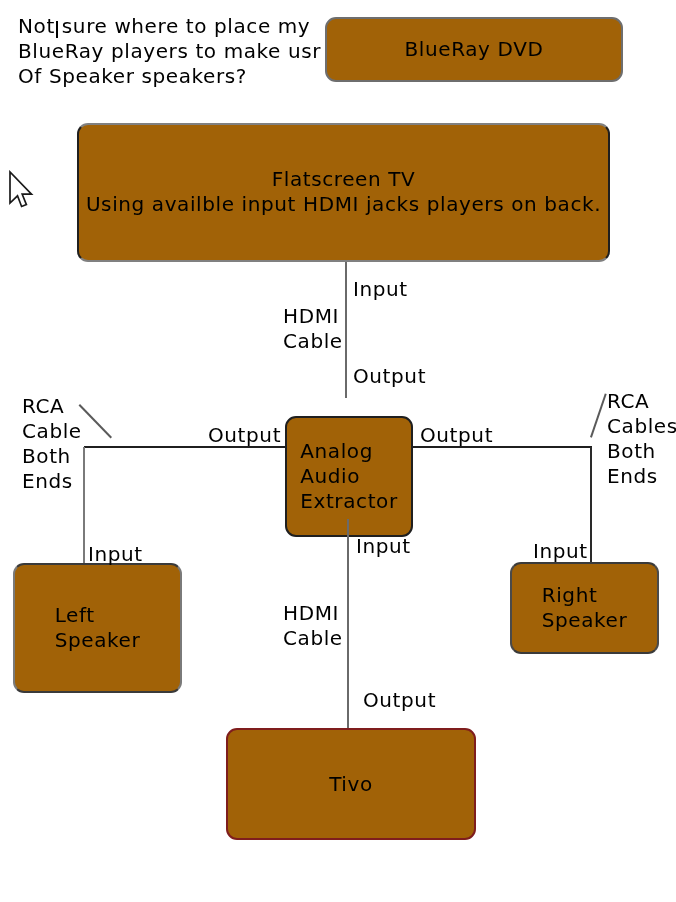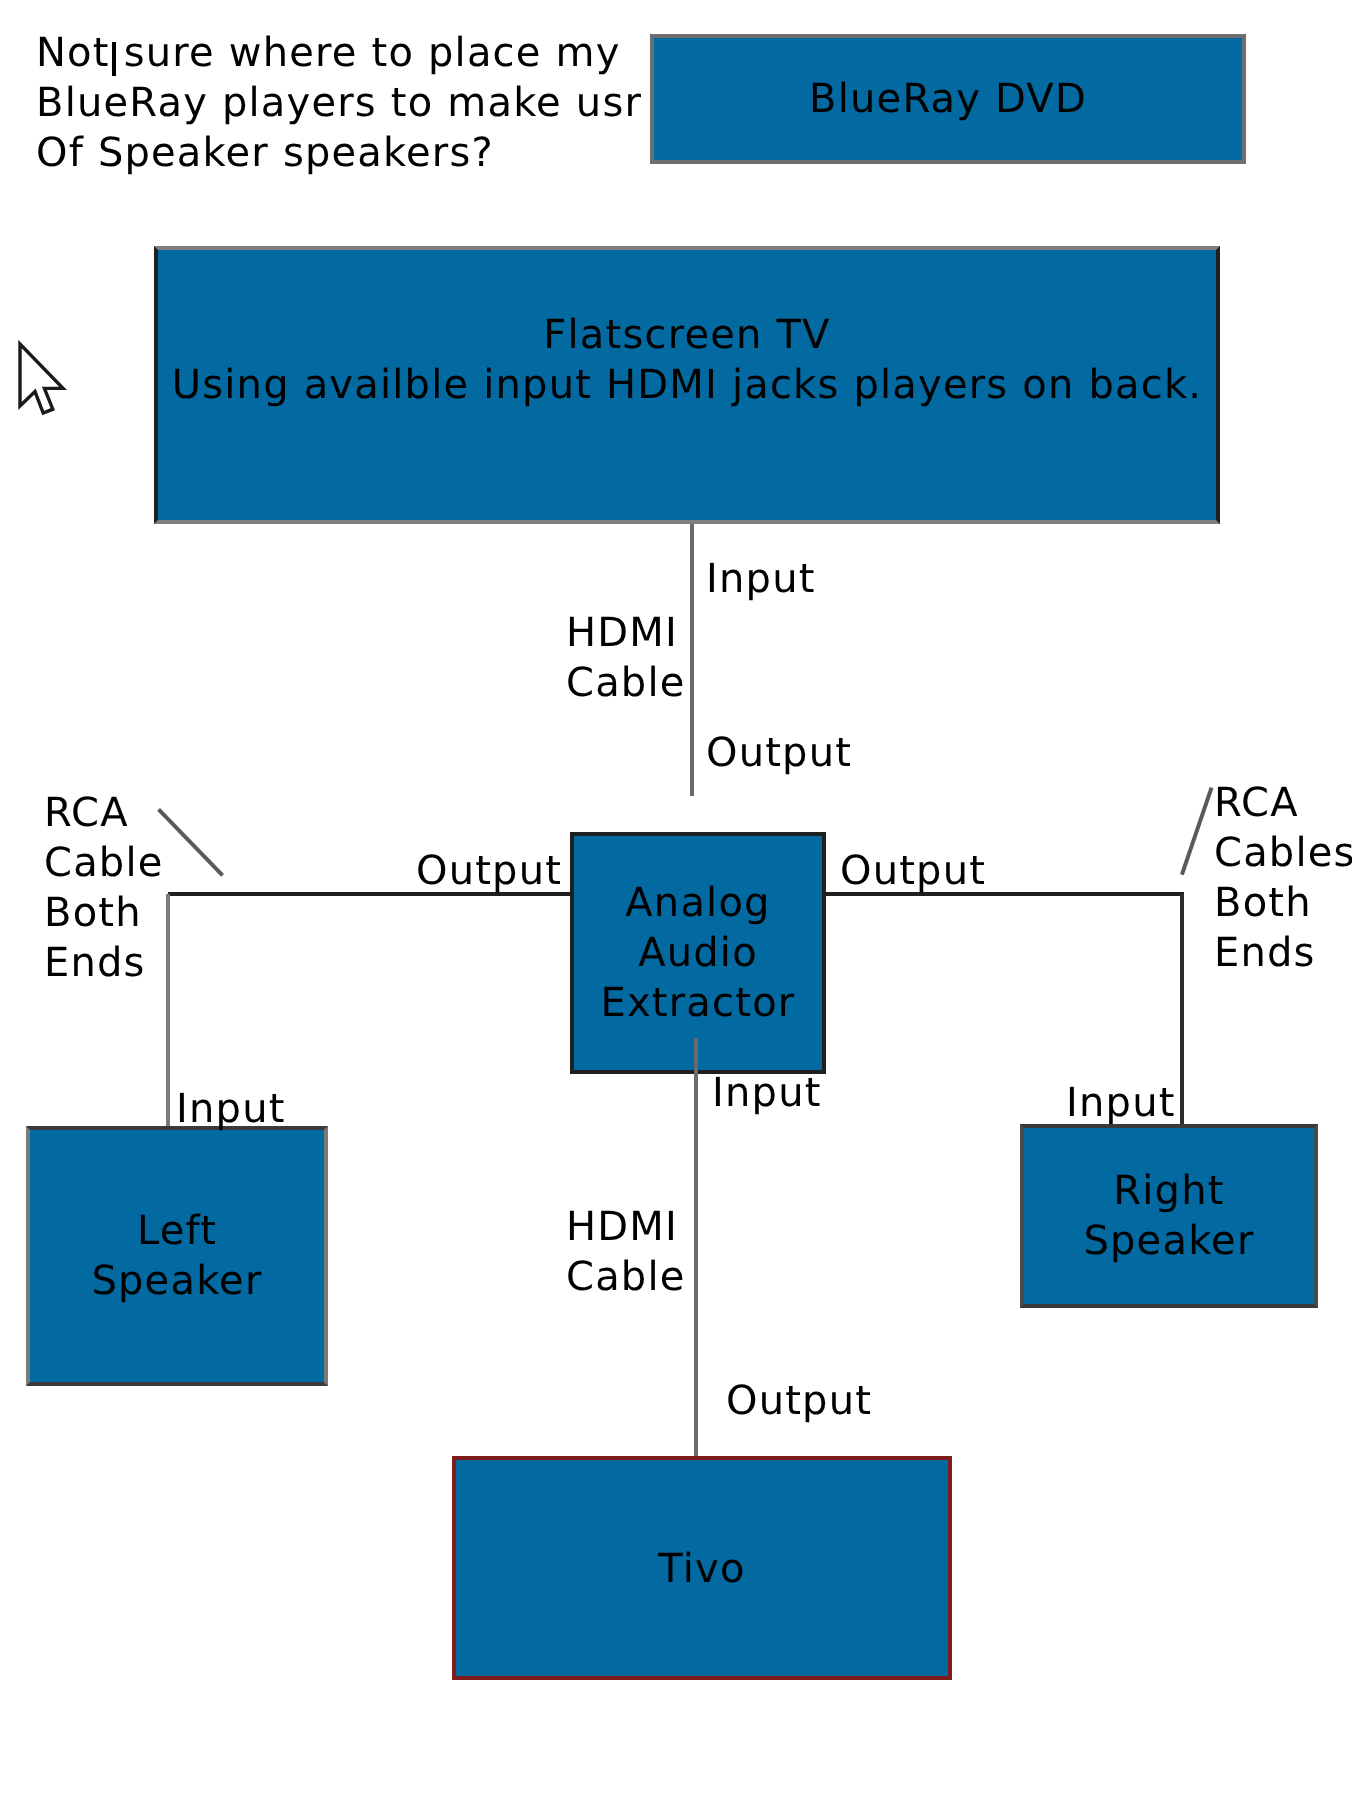--- a/index.html
+++ b/index.html
@@ -25,31 +25,32 @@
     vertical-align: text-bottom;
     margin: 0 4px 0 1px;
   }
 
   
   .cursor { position: absolute; left: 7px; top: 170px; }
 
   
   .box {
     position: absolute;
-    background: #0369a1;
+    background: #a16207;
     display: flex; flex-direction: column;
     align-items: center; justify-content: center;
-    text-align: center;
+    text-align: left;
     line-height: 25px;
     white-space: pre-line;
+    border-radius: 11px;
   }
   .box-blueray { left: 325px; top: 17px;  width: 298px; height: 65px;  border: 2px solid #6e6e6e; }
-  .box-tv      { left: 77px;  top: 123px; width: 533px; height: 139px; border: 2px solid; border-color: #808080 #1f1f1f; justify-content: flex-start; padding-top: 30px; }
+  .box-tv      { left: 77px;  top: 123px; width: 533px; height: 139px; border: 2px solid; border-color: #808080 #1f1f1f; justify-content: flex-start; padding-top: 42px; }
   .box-ext     { left: 285px; top: 416px; width: 128px; height: 121px; border: 2px solid #1f1f1f; }
-  .box-lspk    { left: 13px;  top: 563px; width: 151px; height: 130px; border: 2px solid; border-color: #3a3a3a #7a7a7a; }
+  .box-lspk    { left: 13px;  top: 563px; width: 169px; height: 130px; border: 2px solid; border-color: #3a3a3a #7a7a7a; }
   .box-rspk    { left: 510px; top: 562px; width: 149px; height: 92px; border: 2px solid; border-color: #3a3a3a #4a4a4a; }
   .box-tivo    { left: 226px; top: 728px; width: 250px; height: 112px; border: 2px solid #7f1d1d; }
 
   
   .line { position: absolute; }
   .ln-tv-ext   { left: 345px; top: 262px; width: 2px;   height: 136px; background: #6a6a6a; }
   .ln-ext-tivo { left: 347px; top: 519px; width: 2px;   height: 209px; background: #6a6a6a; }
   .ln-left-h   { left: 84px;  top: 446px; width: 201px; height: 2px;   background: #1f1f1f; }
   .ln-left-v   { left: 83px;  top: 447px; width: 2px;   height: 116px; background: #7a7a7a; }
   .ln-right-h  { left: 413px; top: 446px; width: 179px; height: 2px;   background: #1f1f1f; }

